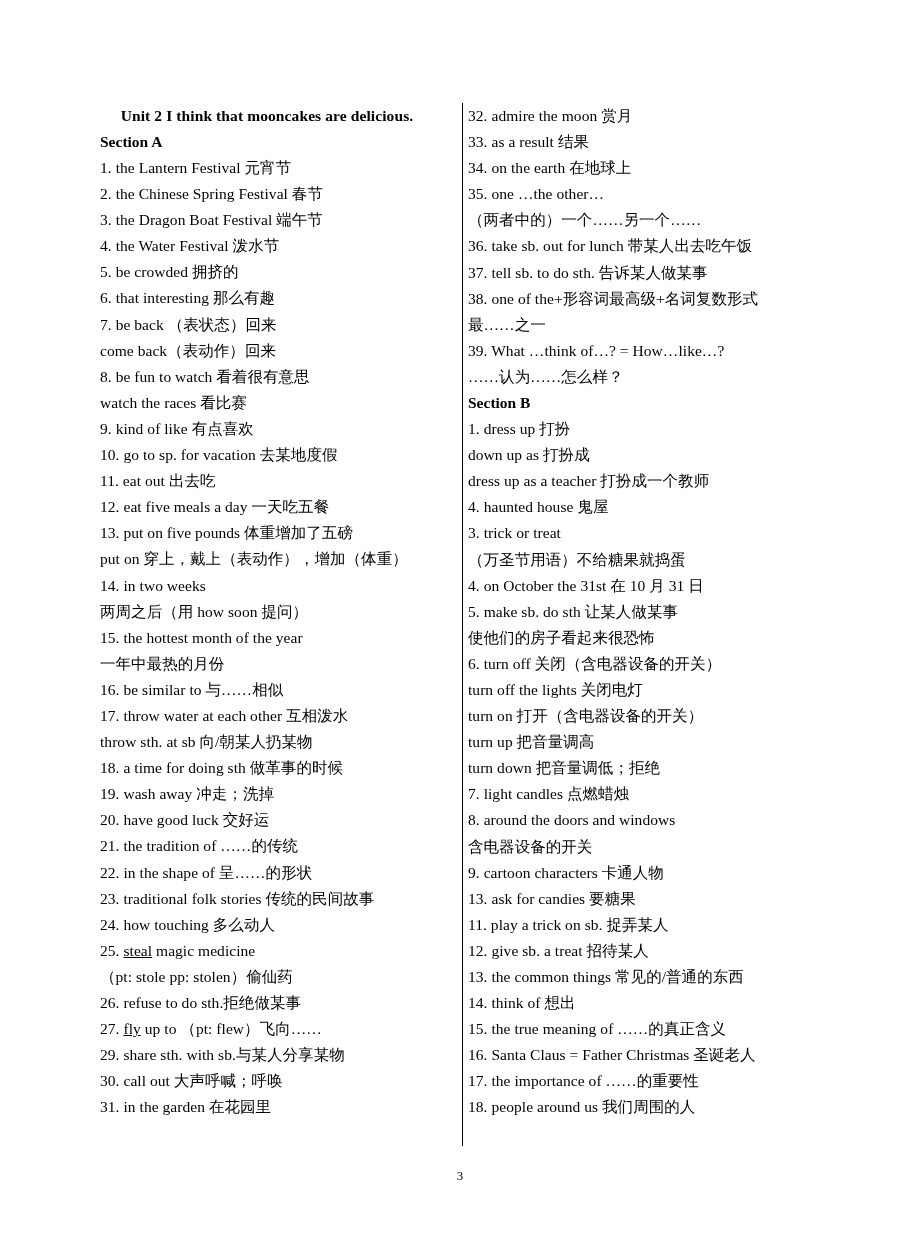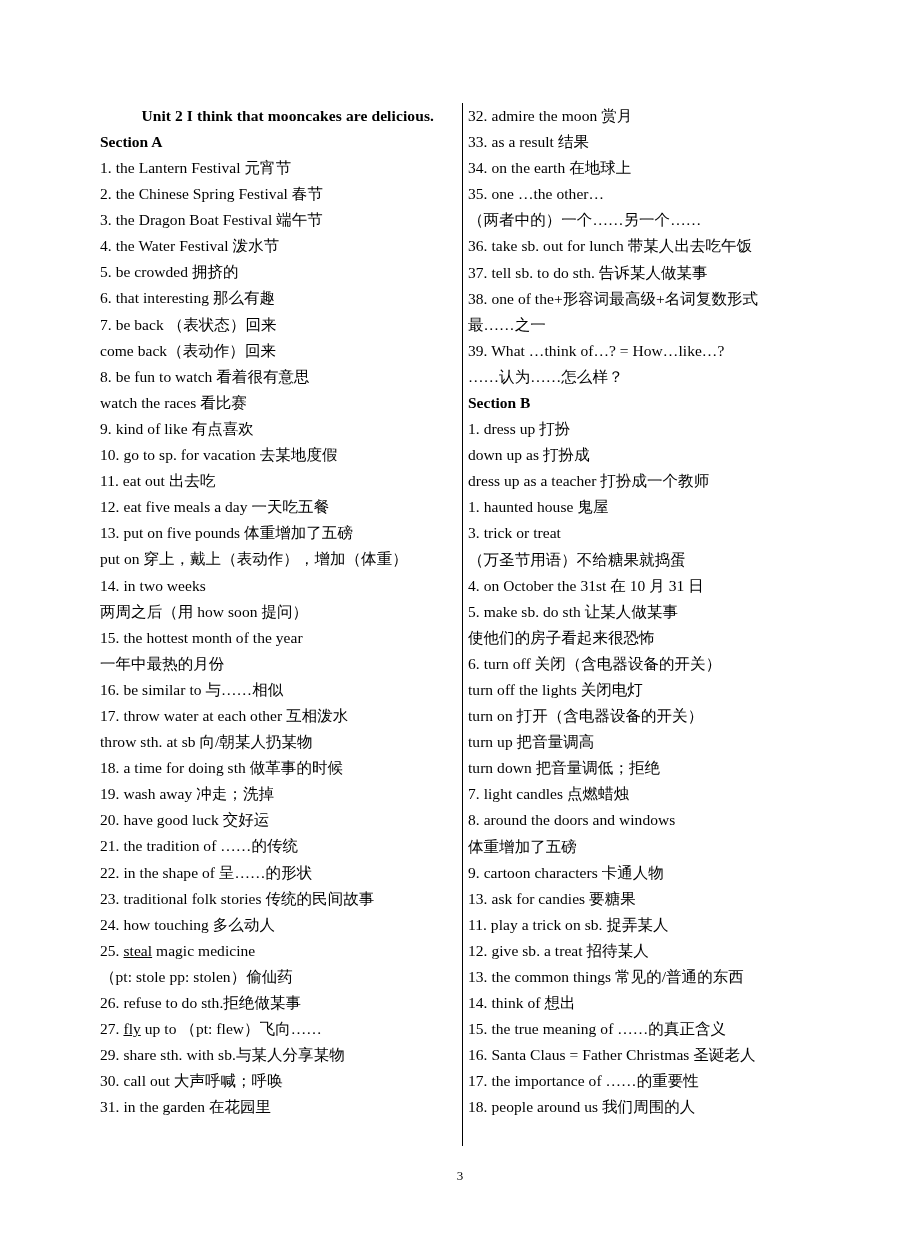--- a/index.html
+++ b/index.html
@@ -48,21 +48,21 @@
     height: 1043px;
     background: #000000;
   }
   .heading {
     font-weight: bold;
     font-size: 15.5px;
     line-height: 26px;
     white-space: nowrap;
   }
   .heading-unit {
-    text-align: right;
+    text-align: center;
     letter-spacing: 0.1px;
   }
   .heading-center {
     text-align: left;
   }
   .entry {
     font-size: 15.5px;
     line-height: 26.1px;
     white-space: nowrap;
     letter-spacing: 0.05px;
@@ -140,34 +140,34 @@
       <div class="entry">36. take sb. out for lunch 带某人出去吃午饭</div>
       <div class="entry">37. tell sb. to do sth. 告诉某人做某事</div>
       <div class="entry">38. one of the+形容词最高级+名词复数形式</div>
       <div class="entry">最……之一</div>
       <div class="entry">39. What …think of…?   = How…like…?</div>
       <div class="entry">……认为……怎么样？</div>
       <div class="heading heading-center">Section B</div>
       <div class="entry">1. dress up 打扮</div>
       <div class="entry">down up as 打扮成</div>
       <div class="entry">dress up as a teacher 打扮成一个教师</div>
-      <div class="entry">1. haunted house 鬼屋</div>
+      <div class="entry">4. haunted house 鬼屋</div>
       <div class="entry">3. trick or treat</div>
       <div class="entry">（万圣节用语）不给糖果就捣蛋</div>
       <div class="entry">4. on October the 31st 在 10 月 31 日</div>
       <div class="entry">5. make sb. do sth 让某人做某事</div>
       <div class="entry">使他们的房子看起来很恐怖</div>
       <div class="entry">6. turn off 关闭（含电器设备的开关）</div>
       <div class="entry">turn off the lights 关闭电灯</div>
       <div class="entry">turn on 打开（含电器设备的开关）</div>
       <div class="entry">turn up 把音量调高</div>
       <div class="entry">turn down 把音量调低；拒绝</div>
       <div class="entry">7. light candles 点燃蜡烛</div>
       <div class="entry">8. around the doors and windows</div>
-      <div class="entry">体重增加了五磅</div>
+      <div class="entry">含电器设备的开关</div>
       <div class="entry">9. cartoon characters 卡通人物</div>
       <div class="entry">13. ask for candies 要糖果</div>
       <div class="entry">11. play a trick on sb. 捉弄某人</div>
       <div class="entry">12. give sb. a treat 招待某人</div>
       <div class="entry">13. the common things 常见的/普通的东西</div>
       <div class="entry">14. think of 想出</div>
       <div class="entry">15. the true meaning of ……的真正含义</div>
       <div class="entry">16. Santa Claus = Father Christmas 圣诞老人</div>
       <div class="entry">17. the importance of ……的重要性</div>
       <div class="entry">18. people around us 我们周围的人</div>

